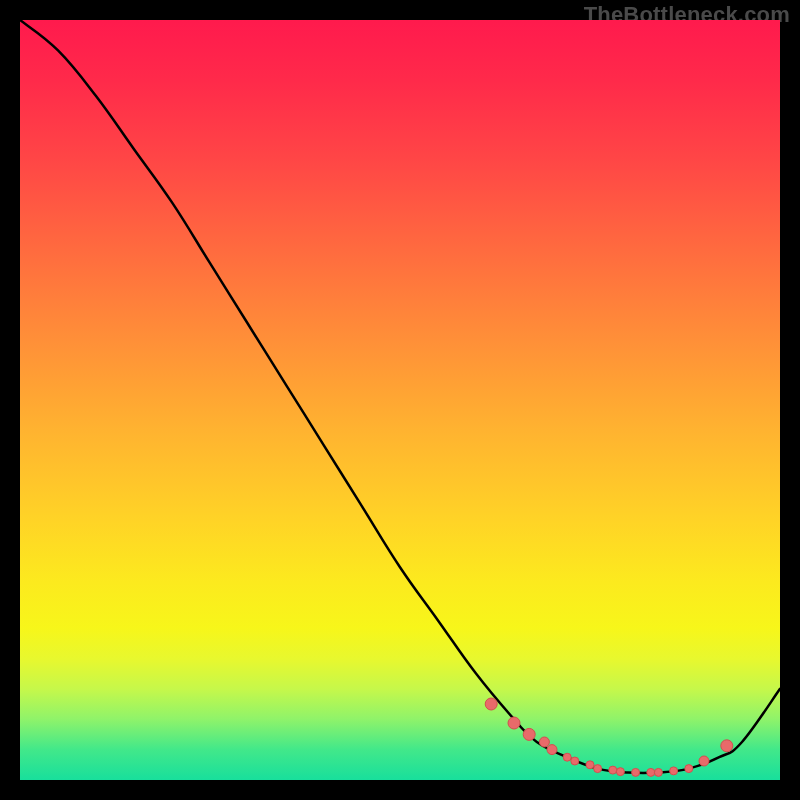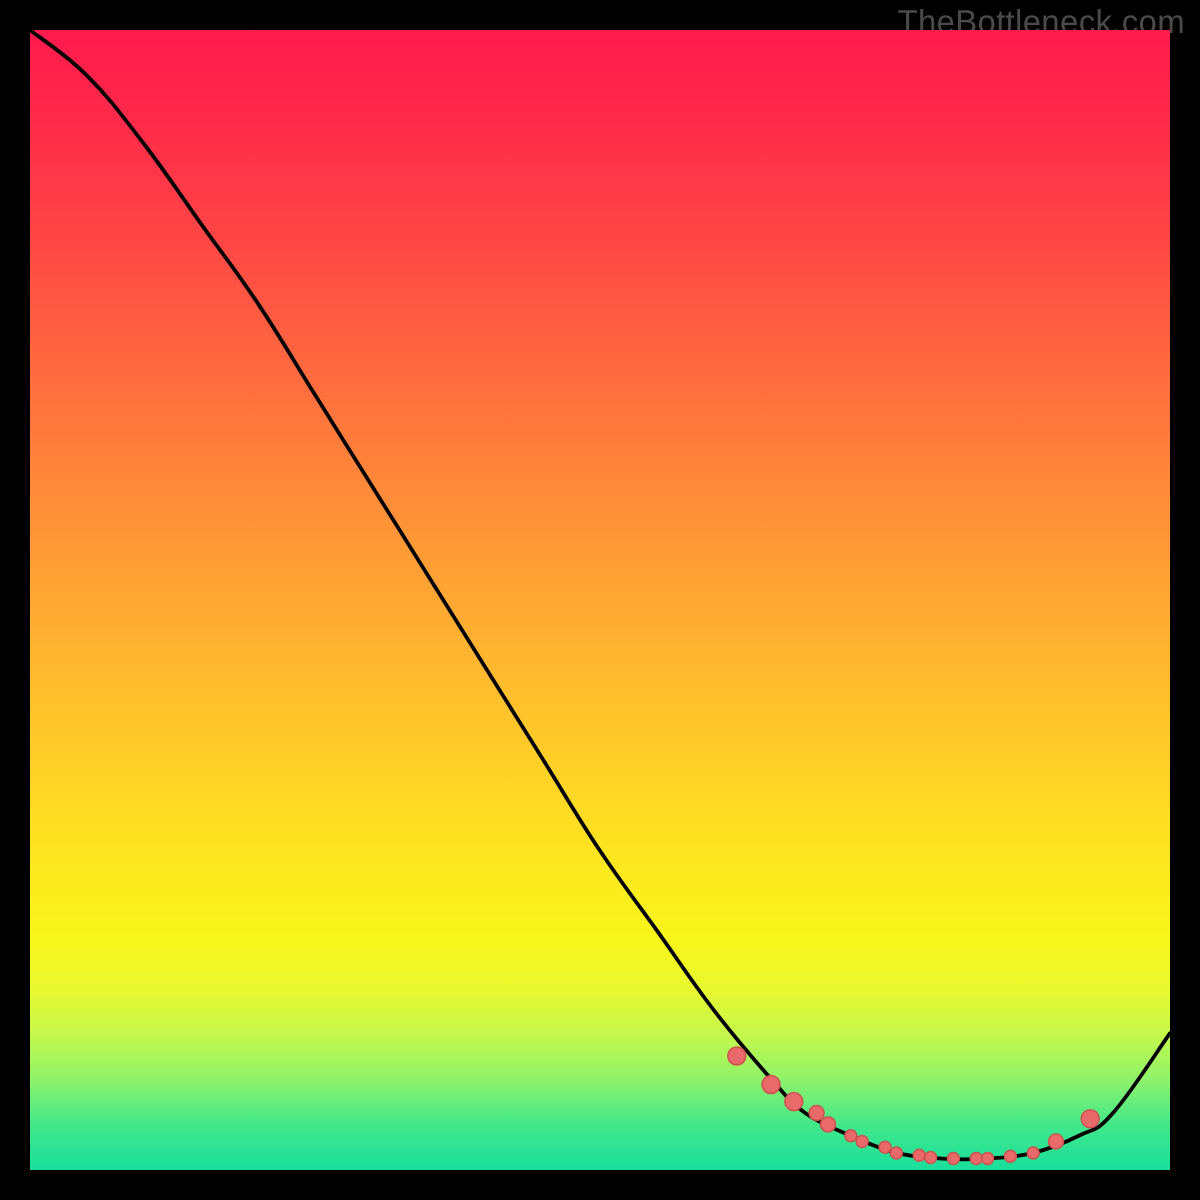--- a/index.html
+++ b/index.html
@@ -40,21 +40,21 @@
       #42e88a 96%,
       #18df9c 100%
     );
   }
   .watermark {
     position: absolute;
     top: 2px;
     right: 10px;
     color: #4a4a4a;
     font-size: 22px;
-    font-weight: 400;
+    font-weight: 700;
     letter-spacing: 0.2px;
     user-select: none;
   }
   svg.curve {
     position: absolute;
     left: 0;
     top: 0;
     width: 760px;
     height: 760px;
   }

